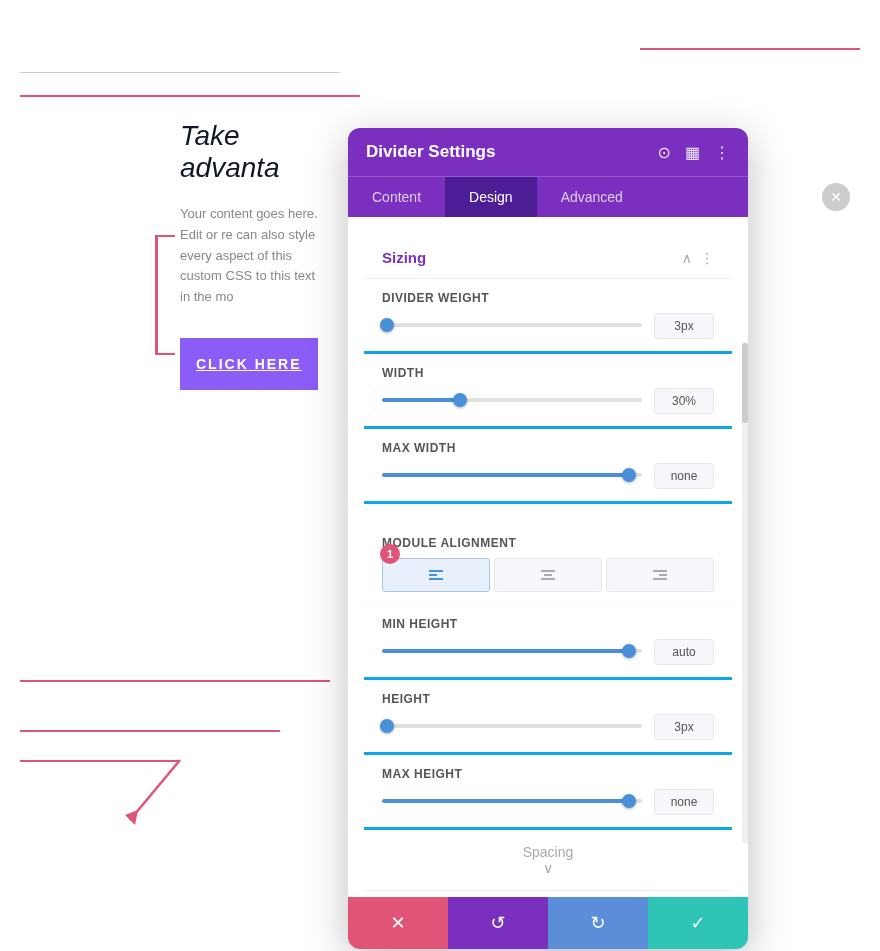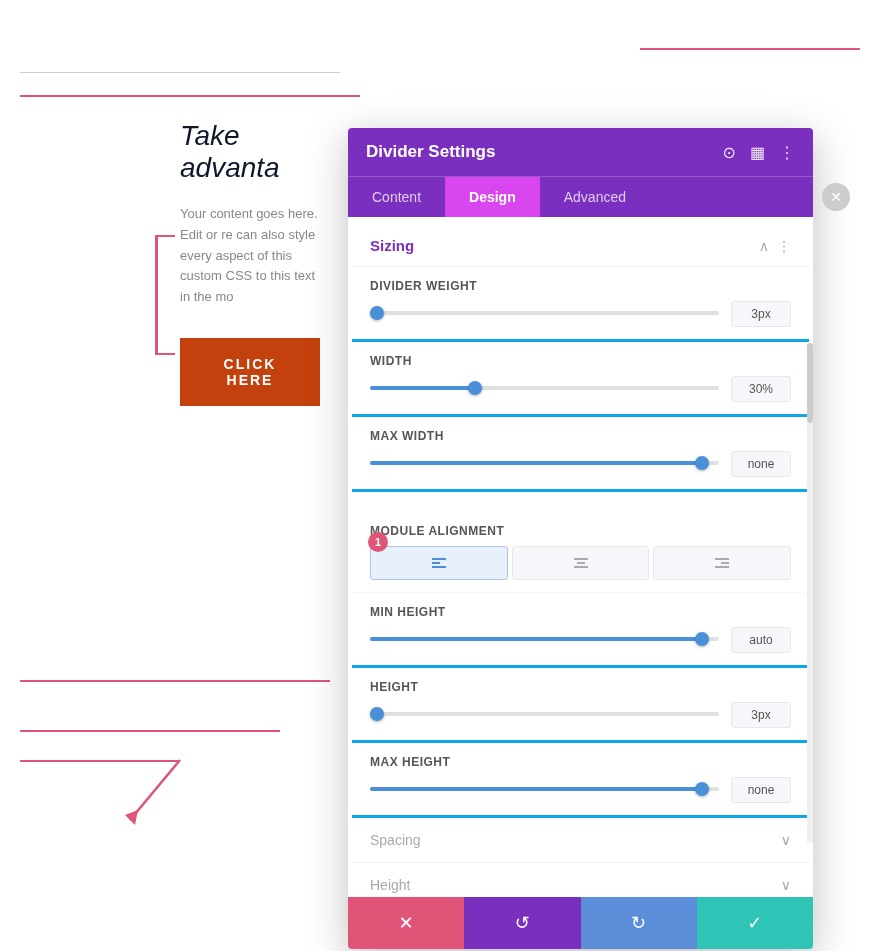--- a/index.html
+++ b/index.html
@@ -98,39 +98,40 @@
       margin-bottom: 20px;
       font-style: italic;
     }
     .page-text {
       font-size: 13px;
       color: #888;
       line-height: 1.6;
       margin-bottom: 30px;
     }
     .click-here-btn {
-      background: #c2410c;
+      background: #8b5cf6;
       color: white;
       font-size: 14px;
       font-weight: 700;
       letter-spacing: 2px;
-      padding: 18px 32px;
+      padding: 18px 16px;
       border: none;
       cursor: pointer;
       display: inline-block;
+      text-decoration: underline;
     }
 
     
     .settings-panel {
       position: absolute;
       top: 128px;
       left: 348px;
-      width: 465px;
+      width: 400px;
       background: #ffffff;
-      border-radius: 4px;
+      border-radius: 12px;
       box-shadow: 0 10px 40px rgba(0,0,0,0.25);
       overflow: hidden;
     }
 
     
     .panel-header {
       background: #7b2fbe;
       padding: 14px 18px;
       display: flex;
       align-items: center;
@@ -159,23 +160,23 @@
       border-top: 1px solid rgba(255,255,255,0.2);
     }
     .panel-tab {
       padding: 12px 24px;
       color: rgba(255,255,255,0.75);
       font-size: 14px;
       cursor: pointer;
       transition: background 0.2s;
     }
     .panel-tab.active {
-      background: #d946ef;
+      background: #4c1d95;
       color: white;
-      font-weight: 700;
+      font-weight: 400;
     }
 
     
     .panel-close {
       position: absolute;
       top: 183px;
       left: 822px;
       width: 28px;
       height: 28px;
       background: #ccc;
@@ -184,21 +185,21 @@
       align-items: center;
       justify-content: center;
       cursor: pointer;
       color: white;
       font-size: 14px;
       z-index: 10;
     }
 
     
     .panel-body {
-      padding: 4px;
+      padding: 16px;
       max-height: 680px;
       overflow-y: auto;
       background: white;
     }
 
     
     .section-header {
       display: flex;
       align-items: center;
       justify-content: space-between;
@@ -334,20 +335,21 @@
     }
 
     
     .collapsible-section {
       padding: 14px 18px;
       border-bottom: 1px solid #f0f0f0;
       display: flex;
       align-items: center;
       justify-content: space-between;
       cursor: pointer;
+      flex-direction: column;
     }
     .collapsible-label {
       font-size: 14px;
       color: #aaa;
     }
     .collapsible-icon {
       color: #aaa;
       font-size: 14px;
     }
 

